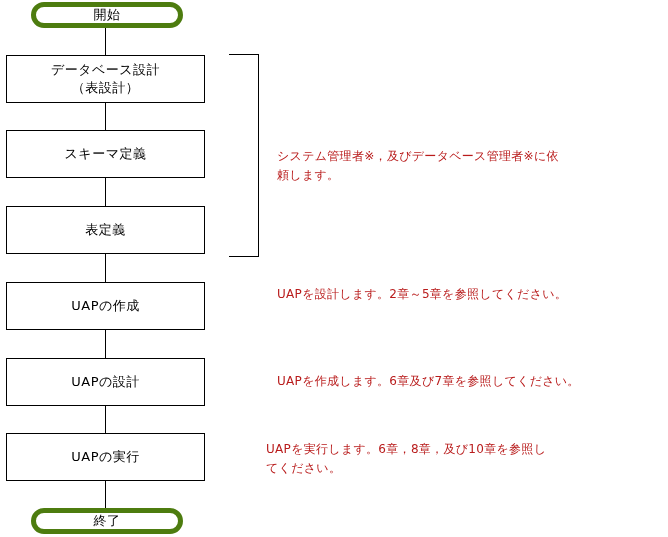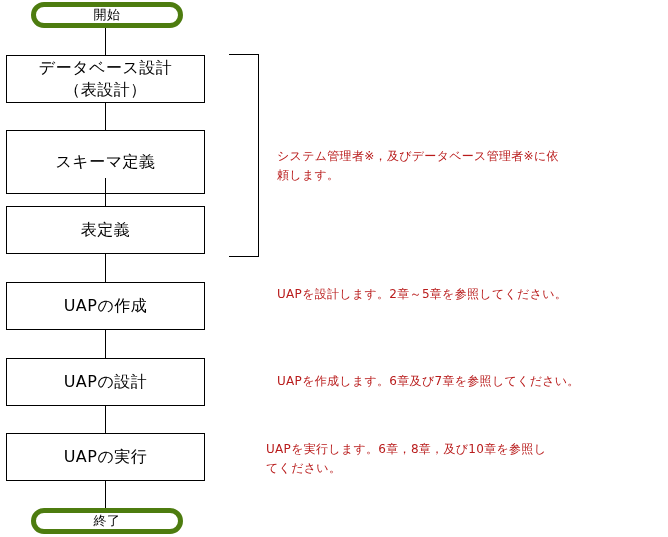--- a/index.html
+++ b/index.html
@@ -39,21 +39,21 @@
   
   .proc {
     position: absolute;
     box-sizing: border-box;
     border: 1px solid #000000;
     background: #ffffff;
     display: flex;
     flex-direction: column;
     align-items: center;
     justify-content: center;
-    font-size: 16px;
+    font-size: 13px;
     line-height: 1.35;
     letter-spacing: 0.5px;
     white-space: nowrap;
     text-align: center;
   }
   .proc .l2 { display: block; }
 
   
   .connector {
     position: absolute;
@@ -94,21 +94,21 @@
 
   <div class="connector" style="left:105px; top:28px; height:27px;"></div>
 
   <div class="proc" style="left:6px; top:55px; width:199px; height:48px;">
     <span class="l1">データベース設計</span>
     <span class="l2">（表設計）</span>
   </div>
 
   <div class="connector" style="left:105px; top:103px; height:27px;"></div>
 
-  <div class="proc" style="left:6px; top:130px; width:199px; height:64px;">
+  <div class="proc" style="left:6px; top:130px; width:199px; height:48px;">
     <span class="l1">スキーマ定義</span>
   </div>
 
   <div class="connector" style="left:105px; top:178px; height:28px;"></div>
 
   <div class="proc" style="left:6px; top:206px; width:199px; height:48px;">
     <span class="l1">表定義</span>
   </div>
 
   <div class="connector" style="left:105px; top:254px; height:28px;"></div>

